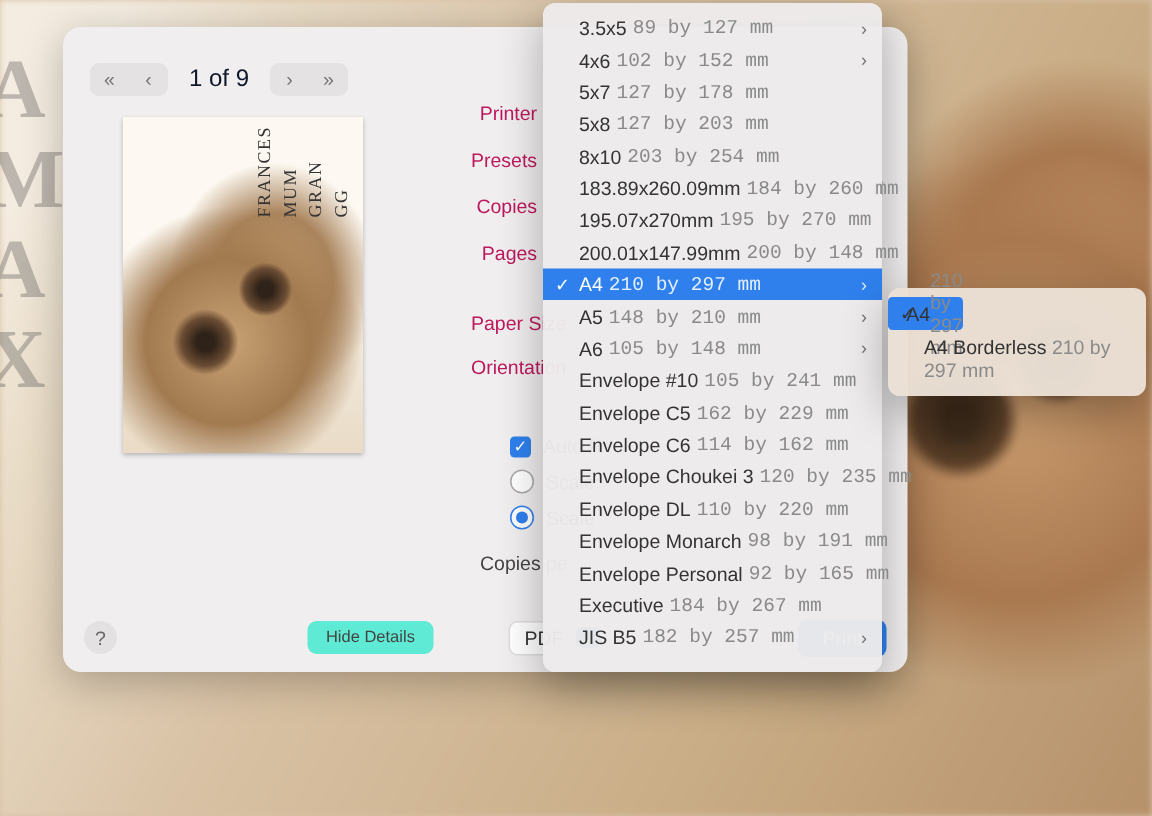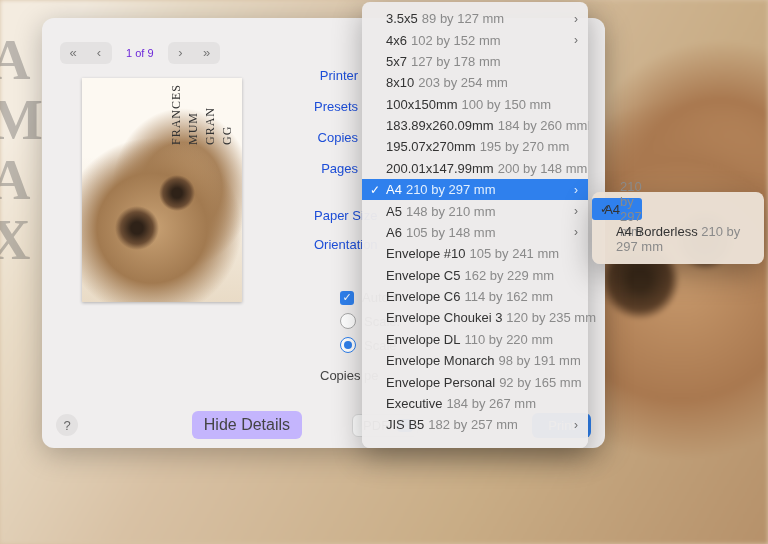--- a/index.html
+++ b/index.html
@@ -18,70 +18,70 @@
     font-family:Georgia,serif;font-size:56px;line-height:60px;font-weight:600;}
   .fg-letters span{display:block;}
 
   .dialog{position:absolute;left:42px;top:18px;width:563px;height:430px;
     background:#f0eeee;border-radius:12px;box-shadow:0 6px 28px rgba(0,0,0,.25);
     overflow:hidden;}
   .nav{position:absolute;left:18px;top:24px;display:flex;align-items:center;gap:10px;}
   .seg{display:flex;background:#e4e2e2;border-radius:6px;overflow:hidden;}
   .seg button{border:0;background:transparent;width:26px;height:22px;color:#777;
     font-size:13px;line-height:22px;display:flex;align-items:center;justify-content:center;}
-  .pgtxt{font-size:11px;color:#6d28d9;margin:0 4px;}
+  .pgtxt{font-size:16px;color:#0f172a;margin:0 4px;}
 
   .preview{position:absolute;left:40px;top:60px;width:160px;height:224px;
     background:#fff;box-shadow:0 1px 3px rgba(0,0,0,.25);display:flex;flex-direction:column;}
   .preview .photo{flex:1;position:relative;overflow:hidden;
     background:
       radial-gradient(circle at 55px 150px,#2f2218 6px,#6a4c33 16px,transparent 22px),
       radial-gradient(circle at 95px 115px,#2f2218 5px,#6a4c33 14px,transparent 18px),
       radial-gradient(circle at 70px 150px,#c8a174 0,#a27a50 55px,transparent 90px),
       radial-gradient(ellipse at 100px 110px,#cfa77a 0,#a9835b 40px,transparent 70px),
       linear-gradient(180deg,#fdf9f2 0 35%,#e9dbc6 100%);}
   .preview .names{position:absolute;right:6px;top:6px;writing-mode:vertical-rl;
     text-orientation:mixed;transform:rotate(180deg);font-family:Georgia,serif;
     font-size:12px;line-height:17px;color:#333;letter-spacing:1px;}
 
   .labels{position:absolute;left:272px;top:50px;display:flex;flex-direction:column;
-    gap:16px;text-align:right;color:#1d4ed8;font-size:13px;}
+    gap:16px;text-align:right;color:#be185d;font-size:13px;}
   .labels.block2{top:190px;gap:14px;}
 
   .radios{position:absolute;left:298px;top:272px;display:flex;flex-direction:column;gap:8px;
     font-size:13px;color:#333;}
   .radios label{display:flex;align-items:center;gap:8px;}
   .rdio{width:14px;height:14px;border:1px solid #aaa;border-radius:50%;display:inline-block;
     position:relative;background:#fff;}
   .rdio.sel{border-color:#2f80ed;}
   .rdio.sel::after{content:"";position:absolute;inset:3px;border-radius:50%;background:#2f80ed;}
   .chk{width:14px;height:14px;border-radius:3px;background:#2f80ed;display:inline-flex;
     align-items:center;justify-content:center;color:#fff;font-size:11px;}
   .cps{position:absolute;left:278px;top:350px;color:#444;}
 
   .bottom{position:absolute;left:0;right:0;bottom:0;height:46px;
     display:flex;align-items:center;padding:0 14px;gap:10px;}
   .qbtn{width:22px;height:22px;border-radius:50%;background:#e3e1e1;color:#666;
     border:0;font-size:13px;}
   .spacer{flex:1;}
-  .hdbtn{background:#c4b5fd;border:0;border-radius:6px;padding:5px 12px;color:#444;font-size:16px;}
+  .hdbtn{background:#5eead4;border:0;border-radius:6px;padding:5px 12px;color:#444;font-size:11px;}
   .pdf{display:flex;align-items:center;background:#fff;border:1px solid #ddd;border-radius:6px;
     padding:3px 4px 3px 10px;gap:8px;font-size:13px;}
   .pdf .ch{background:#2f80ed;color:#fff;border-radius:4px;padding:1px 4px;font-size:10px;}
   .print{background:#2f80ed;color:#fff;border:0;border-radius:6px;padding:5px 16px;font-size:13px;}
 
   
   .menu{position:absolute;left:362px;top:2px;width:226px;
     background:rgba(236,234,234,.97);border-radius:8px;
     box-shadow:0 10px 30px rgba(0,0,0,.30);padding:6px 0;
     max-height:538px;}
   .menu .item{position:relative;padding:3.2px 22px 3.2px 24px;white-space:nowrap;
     font-size:13px;color:#333;display:flex;align-items:flex-end;gap:4px;}
   .menu .item .n{font-weight:500;}
-  .menu .item .d{color:#8a8a8a;font-weight:400;}
+  .menu .item .d{color:#8a8a8a;font-weight:400;font-family:Liberation Mono, monospace;}
   .menu .item .arr{position:absolute;right:10px;top:50%;transform:translateY(-50%);
     font-size:12px;color:#6f6f6f;}
   .menu .item.hl{background:#2f80ed;color:#fff;}
   .menu .item.hl .d,.menu .item.hl .arr{color:#e3effe;}
   .menu .item.hl::before{content:"✓";position:absolute;left:8px;color:#fff;font-size:12px;}
 
   
   .submenu{position:absolute;left:592px;top:192px;width:172px;
     background:rgba(234,224,213,.97);border-radius:8px;
     box-shadow:0 10px 30px rgba(0,0,0,.30);padding:6px 0;}
@@ -177,26 +177,26 @@
     <div class="item">
       <span class="n">4x6</span> 
       <span class="d">102 by 152 mm</span>
       <span class="arr">›</span>
     </div>
     <div class="item">
       <span class="n">5x7</span> 
       <span class="d">127 by 178 mm</span>
     </div>
     <div class="item">
+      <span class="n">5x8</span> 
+      <span class="d">127 by 203 mm</span>
+    </div>
+    <div class="item">
       <span class="n">8x10</span> 
       <span class="d">203 by 254 mm</span>
-    </div>
-    <div class="item">
-      <span class="n">100x150mm</span> 
-      <span class="d">100 by 150 mm</span>
     </div>
     <div class="item">
       <span class="n">183.89x260.09mm</span> 
       <span class="d">184 by 260 mm</span>
     </div>
     <div class="item">
       <span class="n">195.07x270mm</span> 
       <span class="d">195 by 270 mm</span>
     </div>
     <div class="item">

